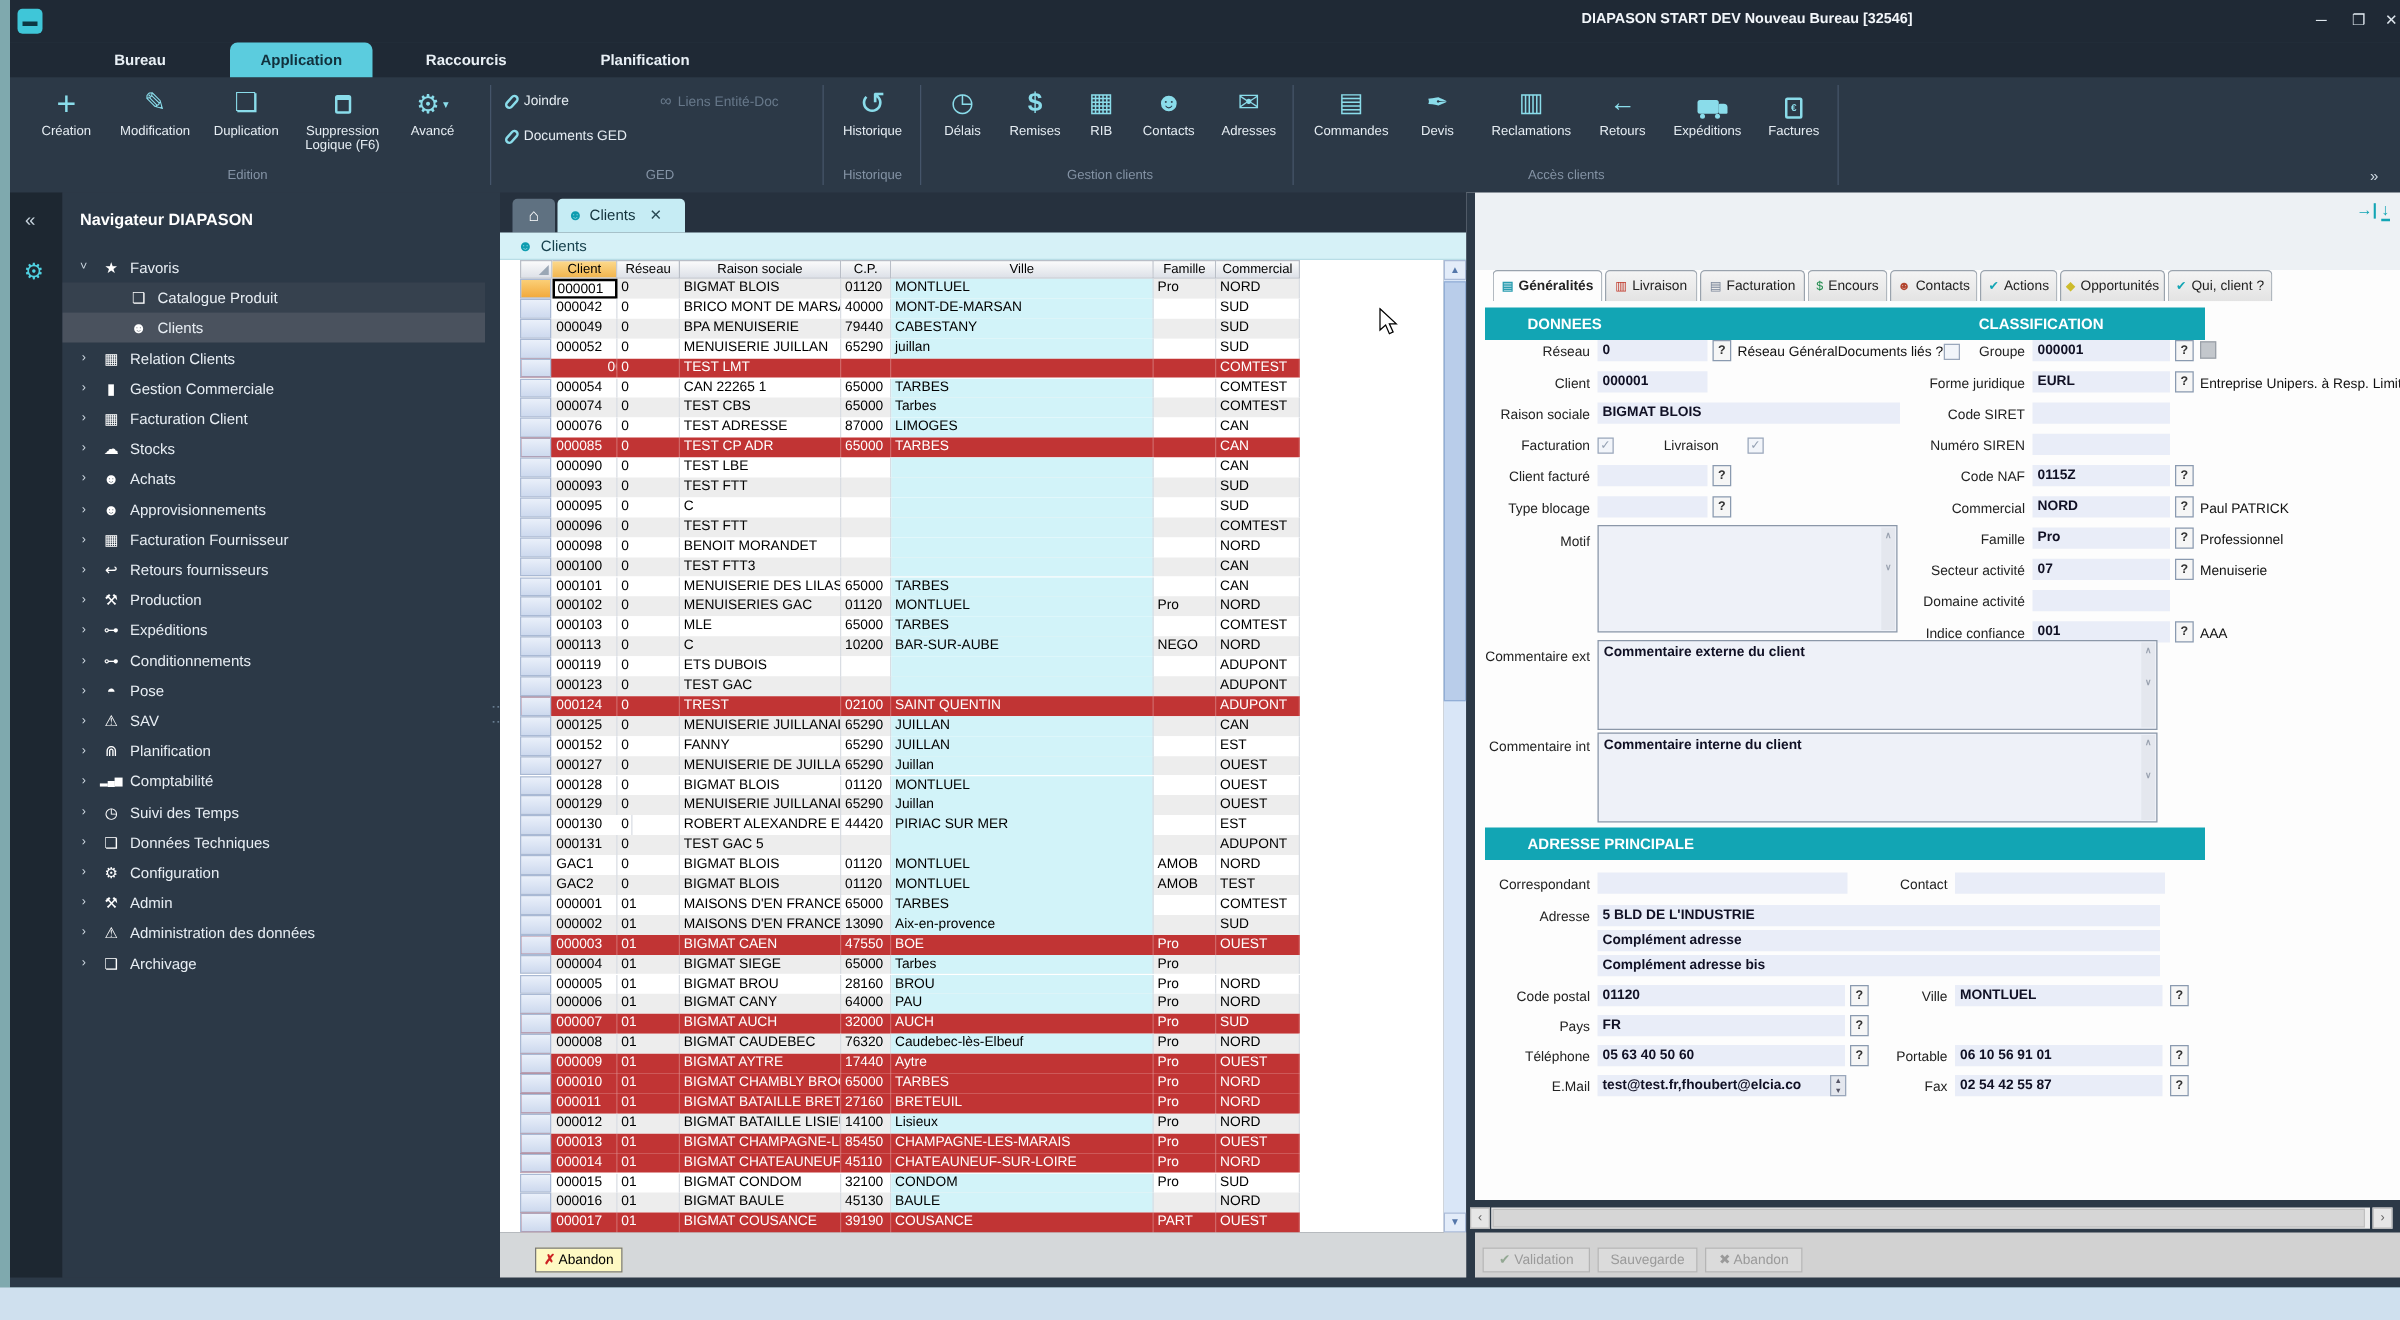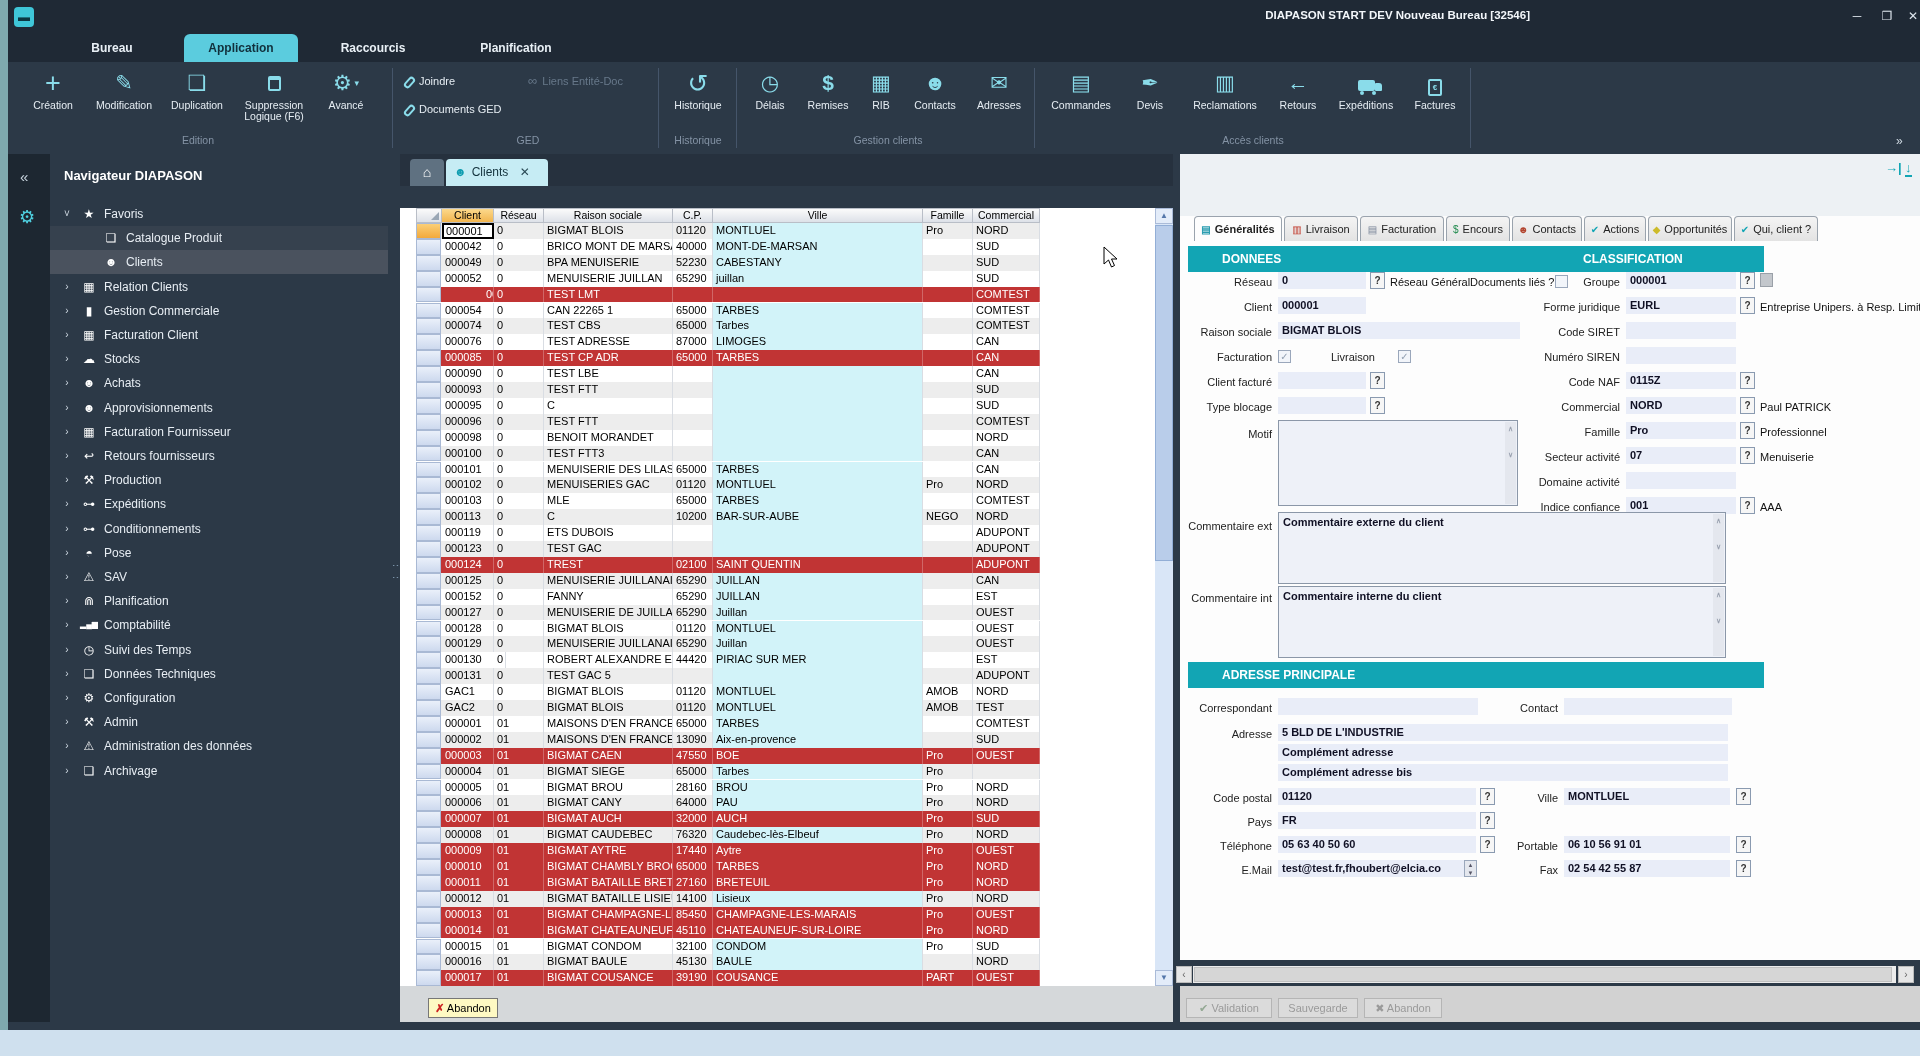--- a/index.html
+++ b/index.html
@@ -341,20 +341,23 @@
     <div class="wtab-home"><span>⌂</span></div>
     <div class="wtab">
       <span style="color:#0f9db0;margin:0 5px 0 8px">☻</span><span>Clients</span>
       <span style="margin-left:8px;color:#2a4a55">✕</span>
     </div>
   </div>
   <div id="rtoparea">
     <span class="tinyteal" style="left:712px;top:6px">→|</span>
     <span class="tinyteal" style="left:732px;top:6px;border-bottom:2px solid #12a5b4">↓</span>
   </div>
+  <div id="breadcrumb">
+    <span style="color:#0f9db0;margin:0 6px 0 14px">☻</span><span>Clients</span>
+  </div>
 
   <div id="tablezone">
     <div id="grid">
         <div class="hcell corner" style="left: 16px; width: 26px;"></div>
         <div class="hcell sorted" style="left: 42px; width: 52px;">Client</div>
         <div class="hcell" style="left: 94px; width: 50px;">Réseau</div>
         <div class="hcell" style="left: 144px; width: 129px;">Raison sociale</div>
         <div class="hcell" style="left: 273px; width: 40px;">C.P.</div>
         <div class="hcell" style="left: 313px; width: 210px;">Ville</div>
         <div class="hcell" style="left: 523px; width: 50px;">Famille</div>
@@ -377,21 +380,21 @@
           <div class="c" style="left: 257px; width: 40px;">40000</div>
           <div class="c ville" style="left: 297px; width: 210px;">MONT-DE-MARSAN</div>
           <div class="c" style="left: 507px; width: 50px;"></div>
           <div class="c" style="left: 557px; width: 67px;">SUD</div>
         </div>
         <div class="trow alt" style="left: 16px; top: 46.8px; height: 15.9px;">
           <div class="gcell"></div>
           <div class="c" style="left: 26px; width: 52px;">000049</div>
           <div class="c" style="left: 78px; width: 50px;">0</div>
           <div class="c" style="left: 128px; width: 129px;">BPA MENUISERIE</div>
-          <div class="c" style="left: 257px; width: 40px;">52230</div>
+          <div class="c" style="left: 257px; width: 40px;">79440</div>
           <div class="c ville" style="left: 297px; width: 210px;">CABESTANY</div>
           <div class="c" style="left: 507px; width: 50px;"></div>
           <div class="c" style="left: 557px; width: 67px;">SUD</div>
         </div>
         <div class="trow" style="left: 16px; top: 62.7px; height: 15.9px;">
           <div class="gcell"></div>
           <div class="c" style="left: 26px; width: 52px;">000052</div>
           <div class="c" style="left: 78px; width: 50px;">0</div>
           <div class="c" style="left: 128px; width: 129px;">MENUISERIE JUILLAN</div>
           <div class="c" style="left: 257px; width: 40px;">65290</div>

